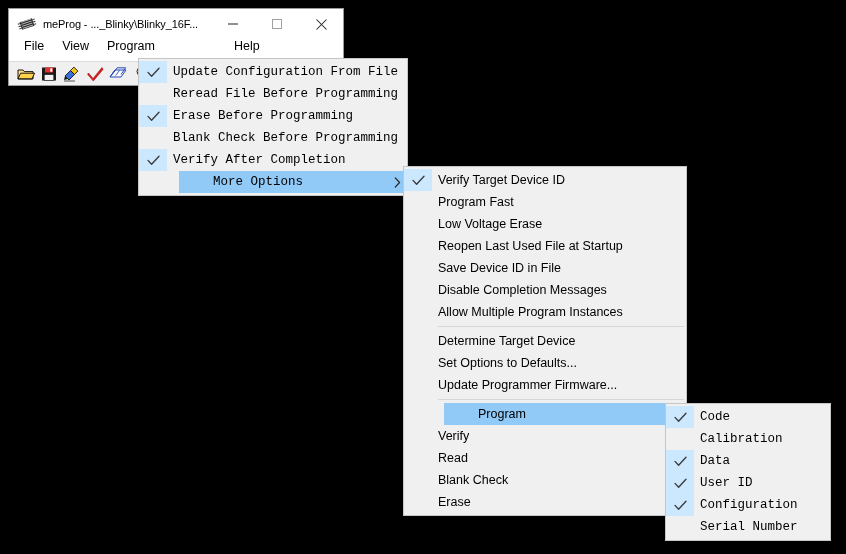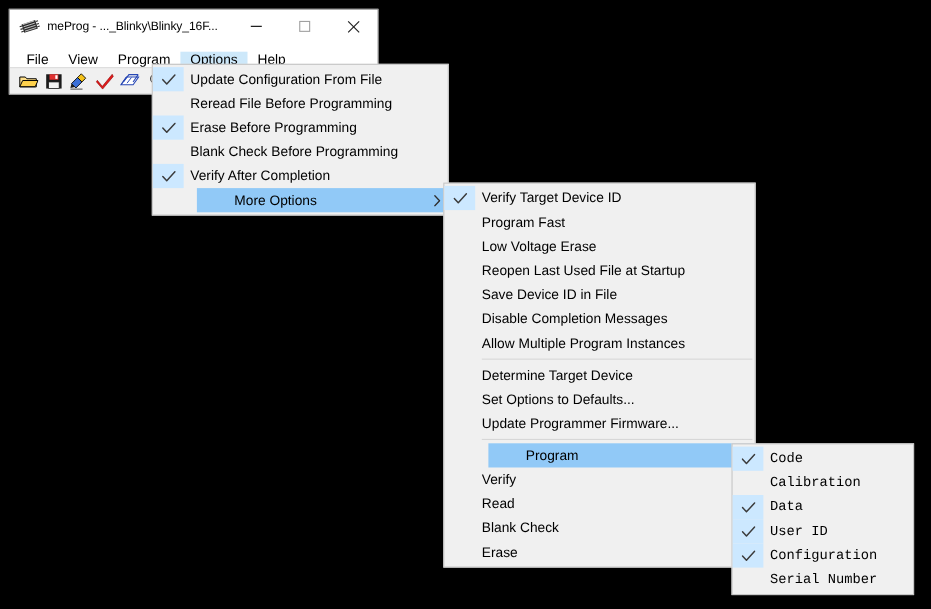--- a/index.html
+++ b/index.html
@@ -66,21 +66,21 @@
     color: #202020;
     font-size: 12px;
     background: transparent;
   }
   .win-btn svg { display:block; }
 
   
   .menubar {
     height: 22px;
     display: flex;
-    align-items: flex-end;
+    align-items: flex-start;
     background: #ffffff;
     padding-left: 6px;
     box-sizing: border-box;
   }
   .menubar-item {
     padding: 0 9px;
     display: flex;
     align-items: center;
     font-size: 12.5px;
     color: #000000;
@@ -162,20 +162,21 @@
     height: 1px;
     background: #d7d7d7;
     margin: 3px 2px 3px 34px;
   }
 
   
   #menu-options {
     left: 138px;
     top: 58px;
     width: 270px;
+    font-family: Liberation Mono, monospace;
   }
   #menu-more-options {
     left: 403px;
     top: 166px;
     width: 284px;
   }
   #menu-program {
     left: 665px;
     top: 403px;
     width: 166px;

